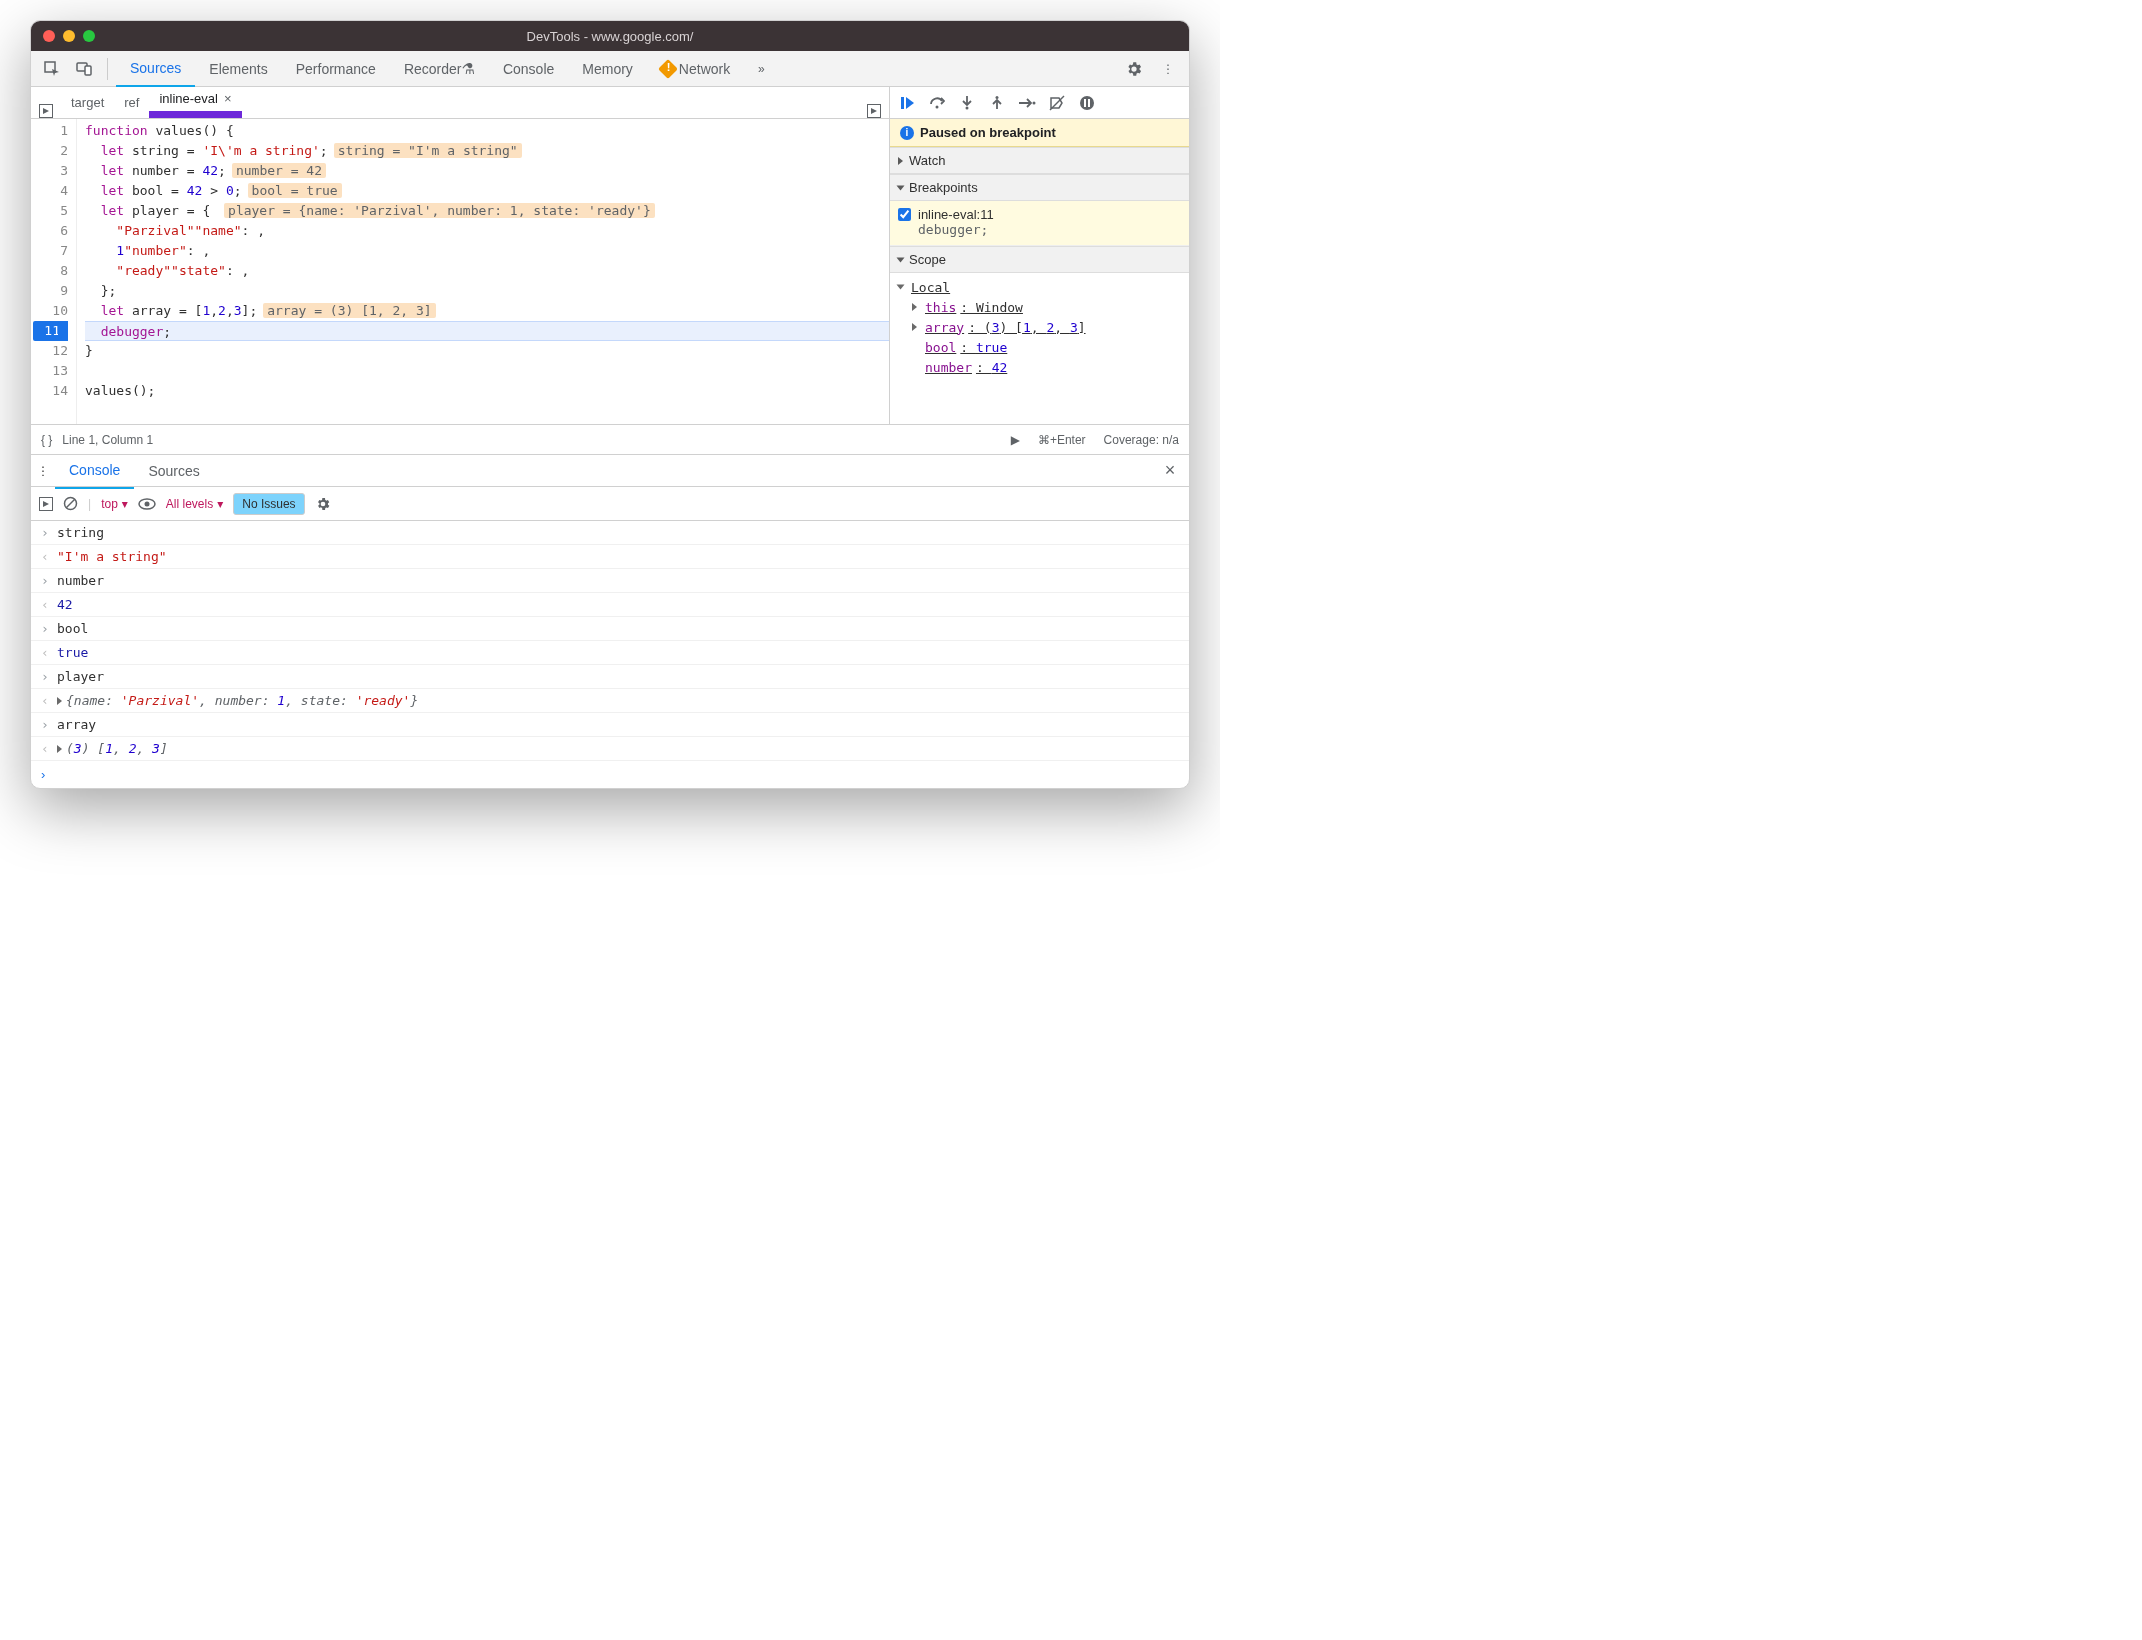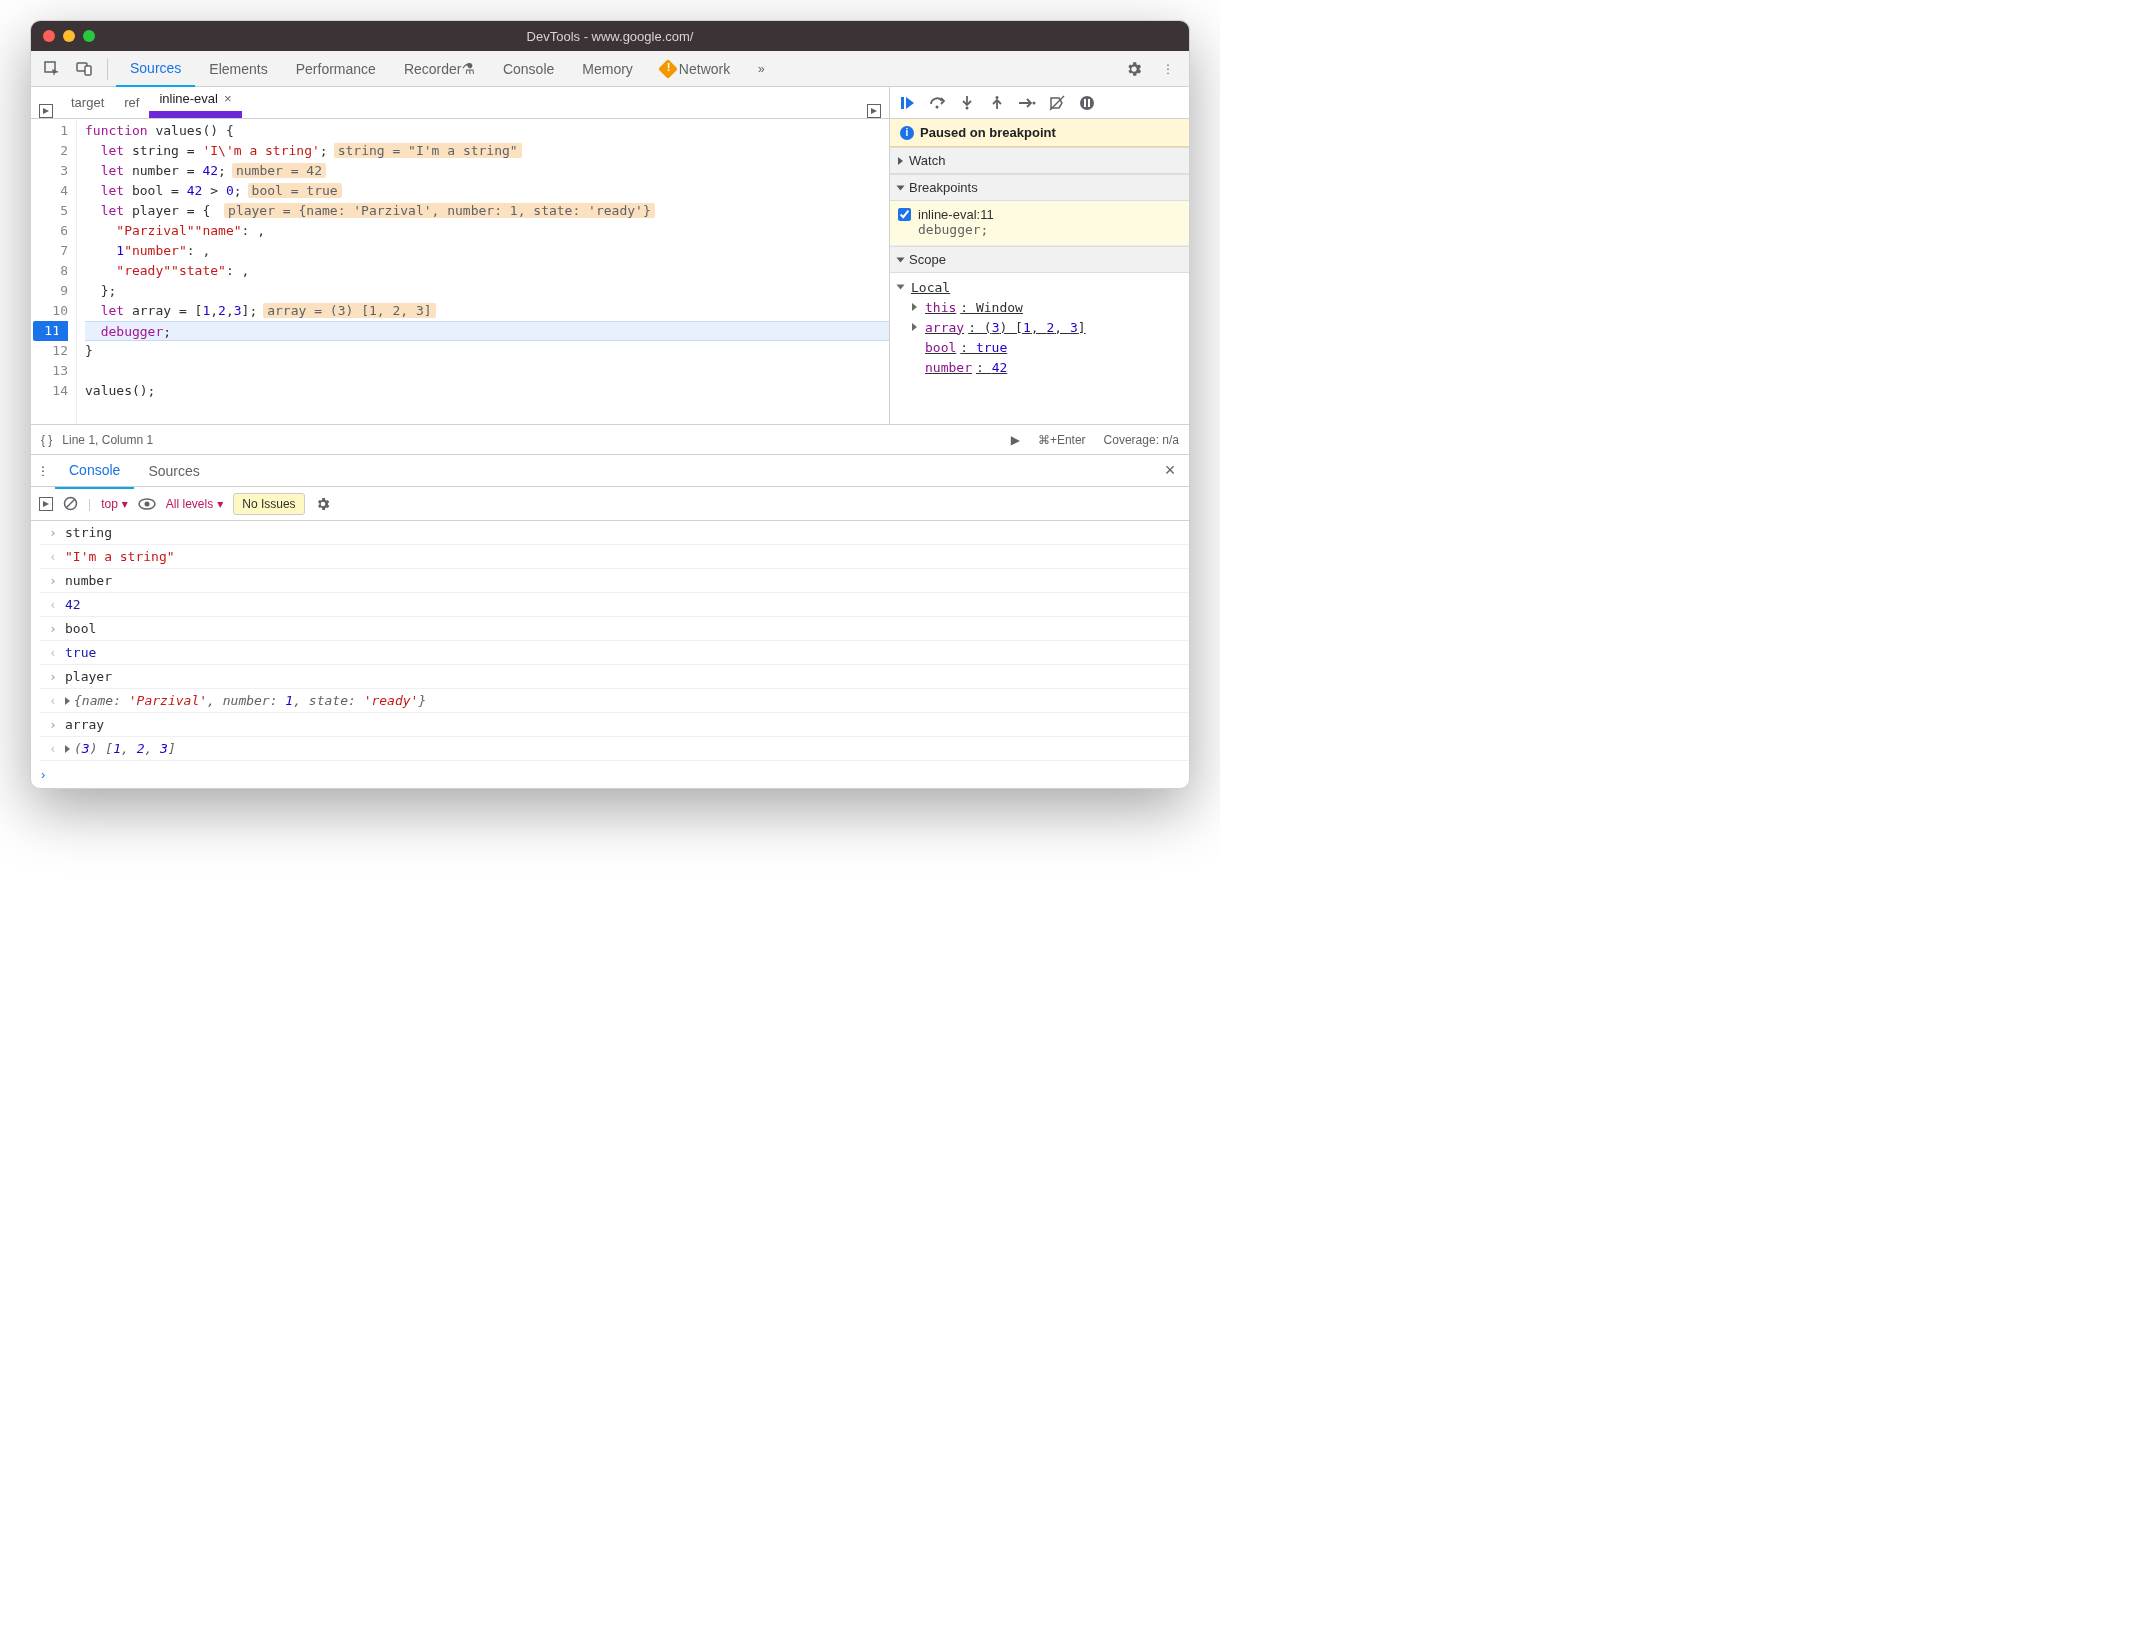--- a/index.html
+++ b/index.html
@@ -109,25 +109,25 @@
   .statusline .right { margin-left:auto; display:flex; gap:18px; align-items:center;}
 
   
   .drawer-tabs { display:flex; align-items:center; height:32px; border-bottom:1px solid #d0d0d0; padding:0 6px; gap:6px; background:#fff;}
   .drawer-tabs .tab { font-size:14px;}
   .drawer-tabs .drawer-close{ margin-left:auto; font-size:18px; color:#5f6367; width:26px; text-align:center;}
 
   
   .console-bar { display:flex; align-items:center; height:34px; border-bottom:1px solid #d0d0d0; padding:0 8px; gap:10px; }
   .filterbox { flex:1; height:24px; border:1px solid #ccc; border-radius:3px; padding:0 8px; background:#fff; color:#888;}
-  .pill { height:22px; padding:0 8px; border:1px solid #ccc; border-radius:3px; display:flex;align-items:center; gap:4px; color:#303030; background:#fef9c3;}
+  .pill { height:22px; padding:0 8px; border:1px solid #ccc; border-radius:3px; display:flex;align-items:center; gap:4px; color:#303030; background:#7dd3fc;}
   .console-bar .sel { display:flex;align-items:center; gap:4px; color:#be185d;}
 
   
-  .console { font-family:Menlo,monospace; font-size:13px;padding-left:8px; }
+  .console { font-family:Menlo,monospace; font-size:13px; }
   .crow { display:flex; align-items:center; padding:4px 10px; border-bottom:1px solid #f0f0f0;}
   .cmark{ width:16px; color:#9aa0a6; font-size:13px;}
   .cmark.in::before{content:"›";}
   .cmark.out::before{content:"‹"; color:#bdbdbd;}
   .cblue{ color:#1a1aa6;}
   .cred { color:#c41a16;}
   .cital{ color:#5f6367; font-style:italic;}
   .prompt { display:flex; padding:6px 10px;}
   .prompt .cmark.in::before{color:#1a73e8;}
 

